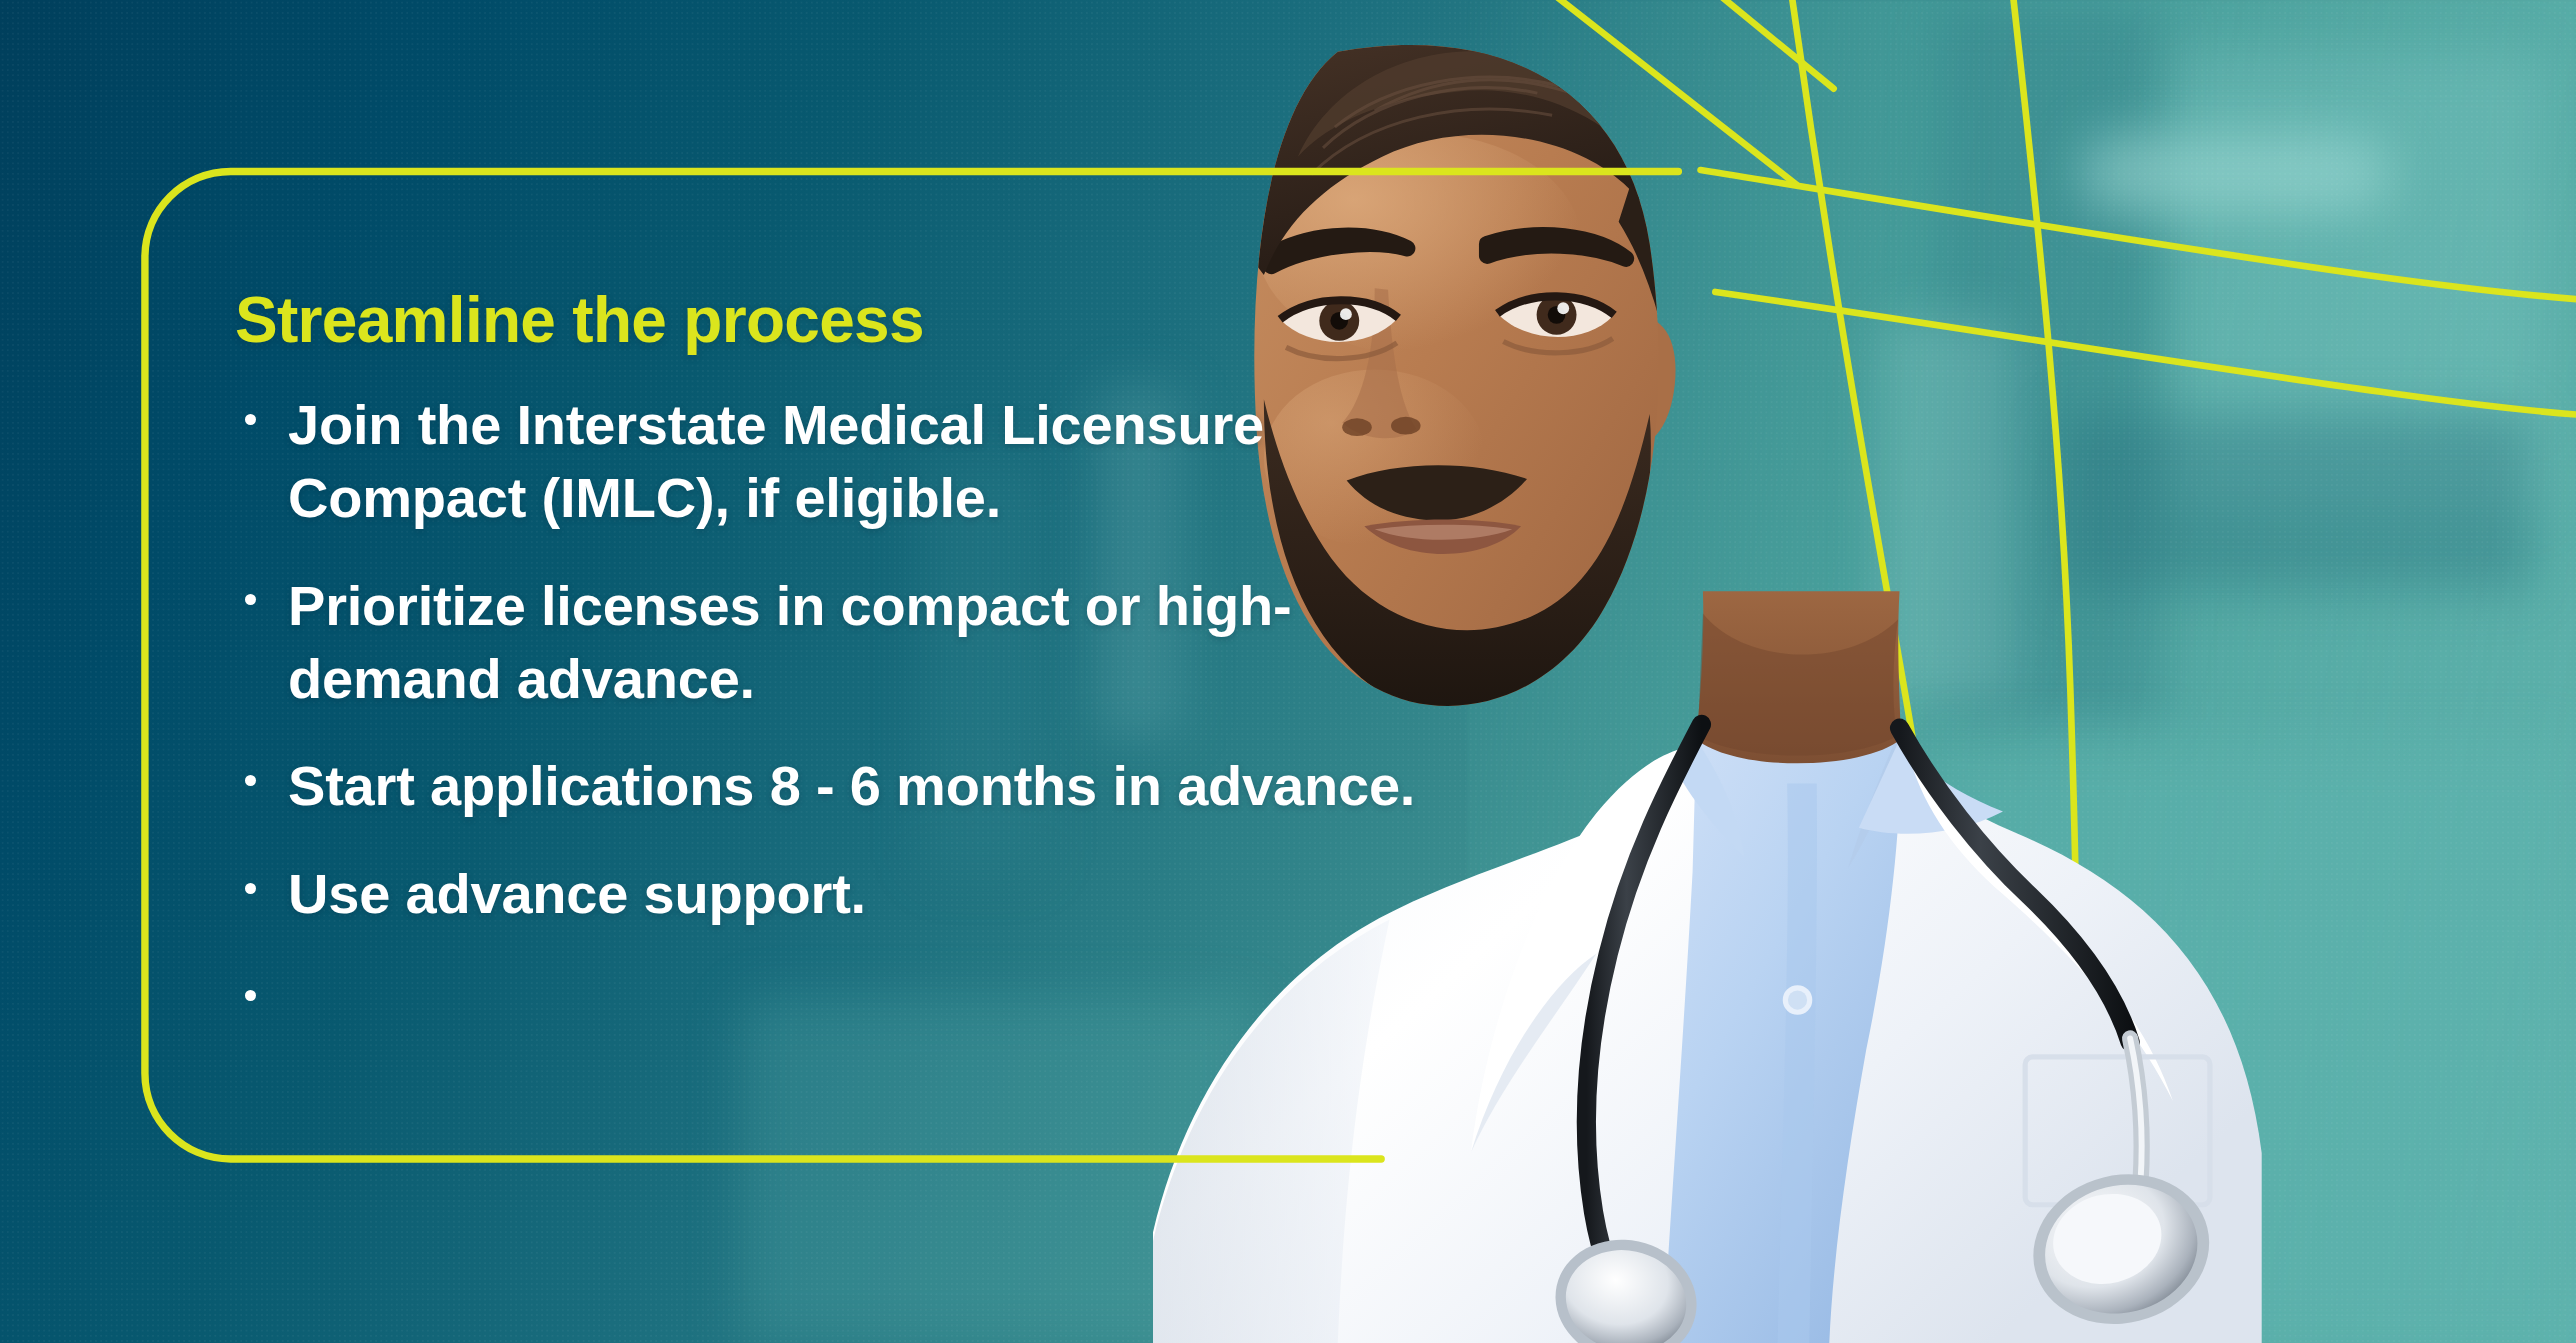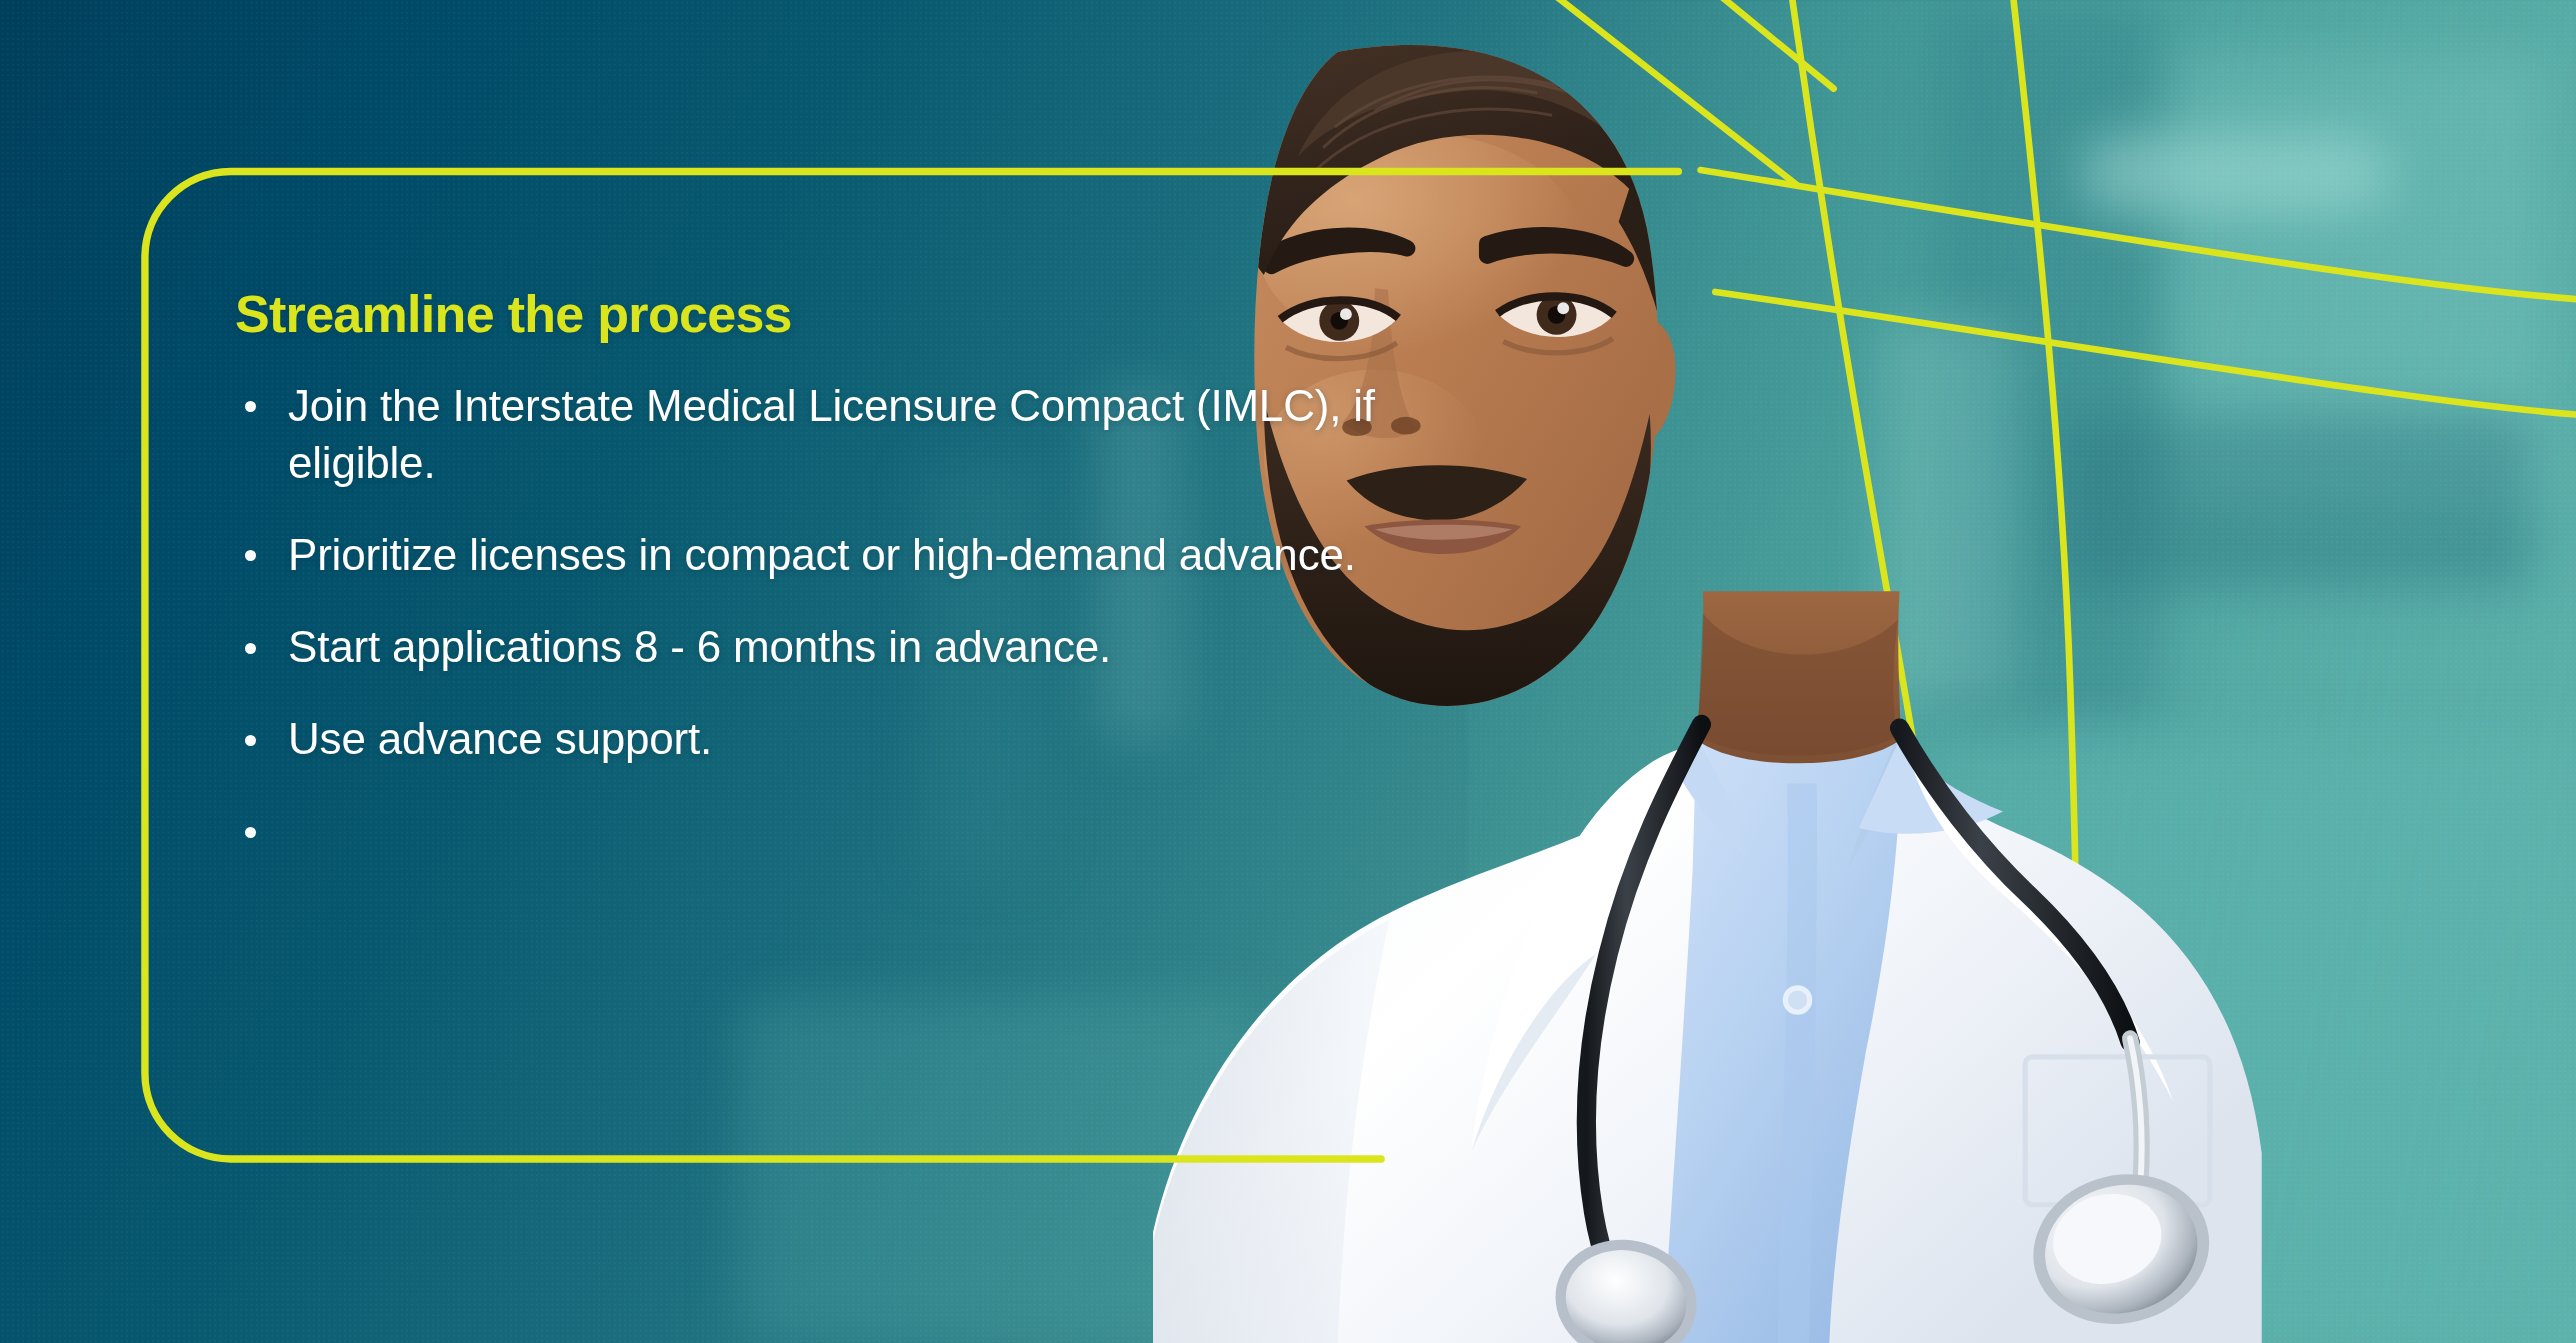--- a/index.html
+++ b/index.html
@@ -64,37 +64,37 @@
 
   
   .content{
     position:absolute;
     left:235px;
     top:287px;
     width:1257px;
   }
   .headline{
     color:#dbe51d;
-    font-size:52px;
+    font-size:64px;
     font-weight:700;
     letter-spacing:-0.7px;
     line-height:1.05;
     margin:0 0 35px 0;
     text-shadow:0 1.5px 7.4px rgba(0,40,60,.25);
   }
   ul.bullets{
     list-style:none;
     margin:0; padding:0;
     color:#ffffff;
   }
   ul.bullets li{
     position:relative;
     padding-left:53px;
-    font-size:44px;
-    font-weight:400;
+    font-size:56px;
+    font-weight:700;
     line-height:1.30;
     margin-bottom:35px;
     letter-spacing:-0.2px;
     text-shadow:0 1.5px 6px rgba(0,40,60,.28);
   }
   ul.bullets li:last-child{margin-bottom:0;}
   ul.bullets li .dot{
     position:absolute;
     left:10.4px;
     top:24.4px;

